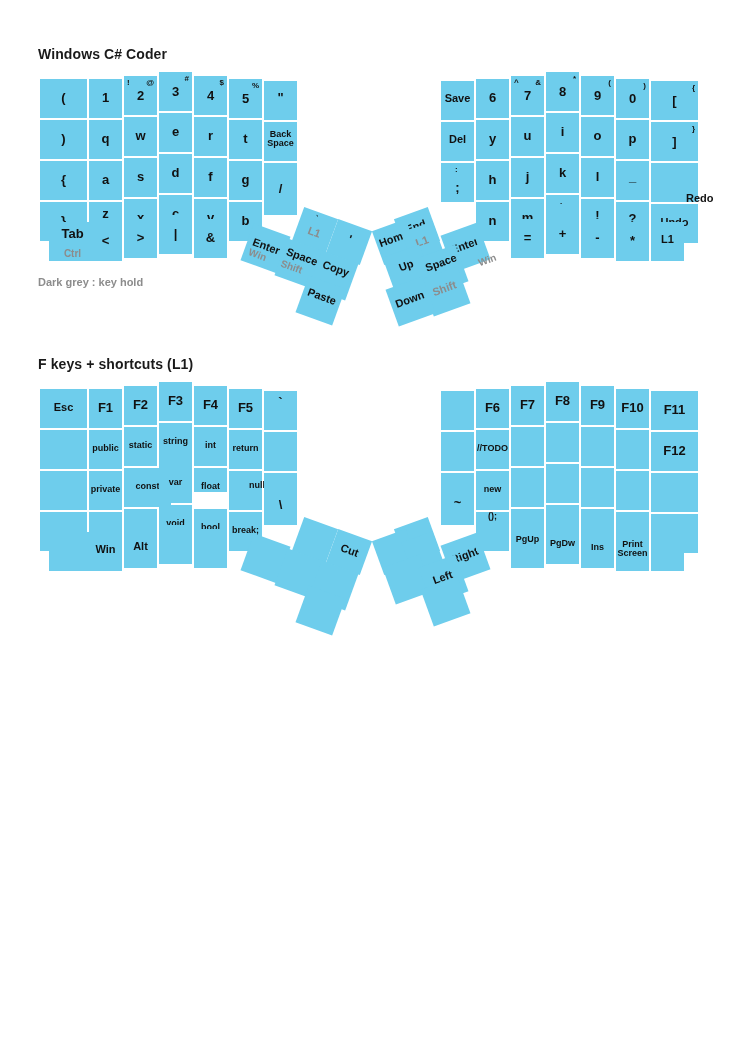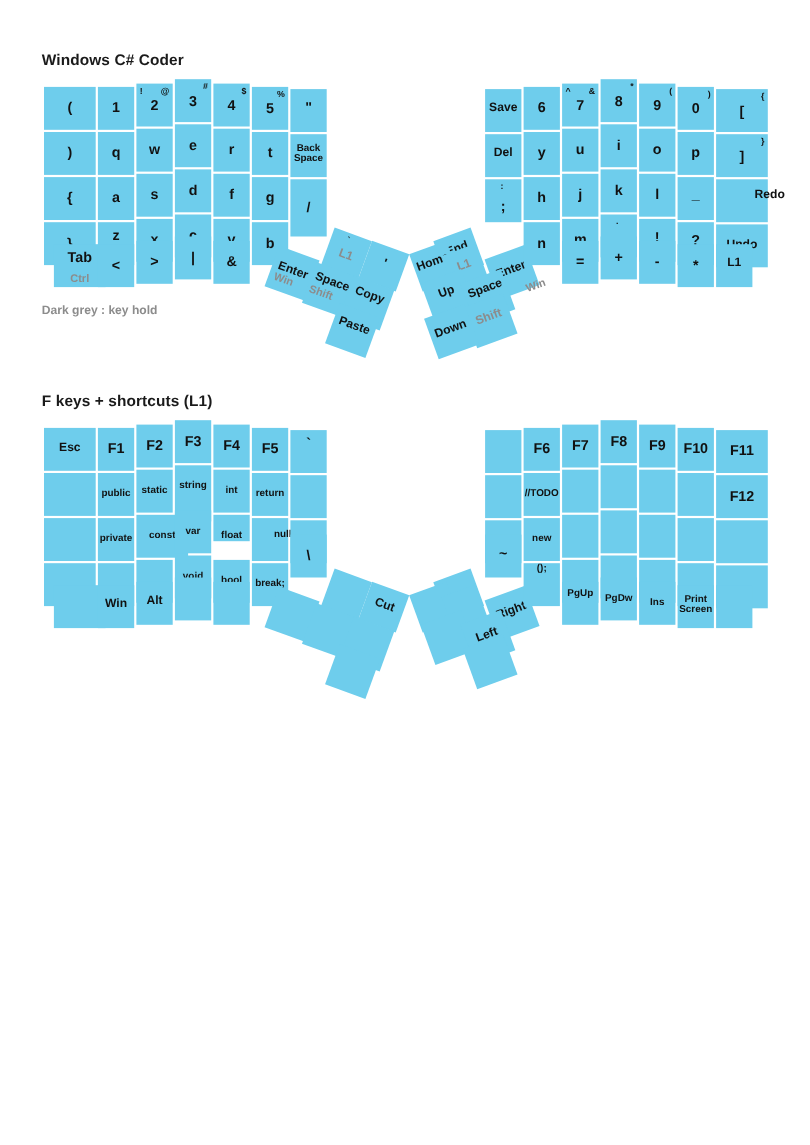--- a/index.html
+++ b/index.html
@@ -317,21 +317,21 @@
   <div class="key" style="left:546px; top:154px; width:33px; height:39px;">
     <div class="main" style="top:12px;">k</div>
   </div>
   <div class="key" style="left:581px; top:158px; width:33px; height:39px;">
     <div class="main" style="top:12px;">l</div>
   </div>
   <div class="key" style="left:616px; top:161px; width:33px; height:39px;">
     <div class="main" style="top:9px;">_</div>
   </div>
   <div class="key" style="left:651px; top:163px; width:47px; height:39px;">
-    <div class="main sm" style="top:9px;padding-left:35px;">Redo</div>
+    <div class="main sm" style="top:30px;padding-left:35px;">Redo</div>
   </div>
 
   <div class="key" style="left:476px; top:202px; width:33px; height:39px;">
     <div class="main" style="top:12px;">n</div>
   </div>
   <div class="key" style="left:511px; top:199px; width:33px; height:39px;">
     <div class="main" style="top:12px;">m</div>
   </div>
   <div class="key" style="left:546px; top:195px; width:33px; height:39px;">
     <div class="tl" style="left:14px;">.</div>

